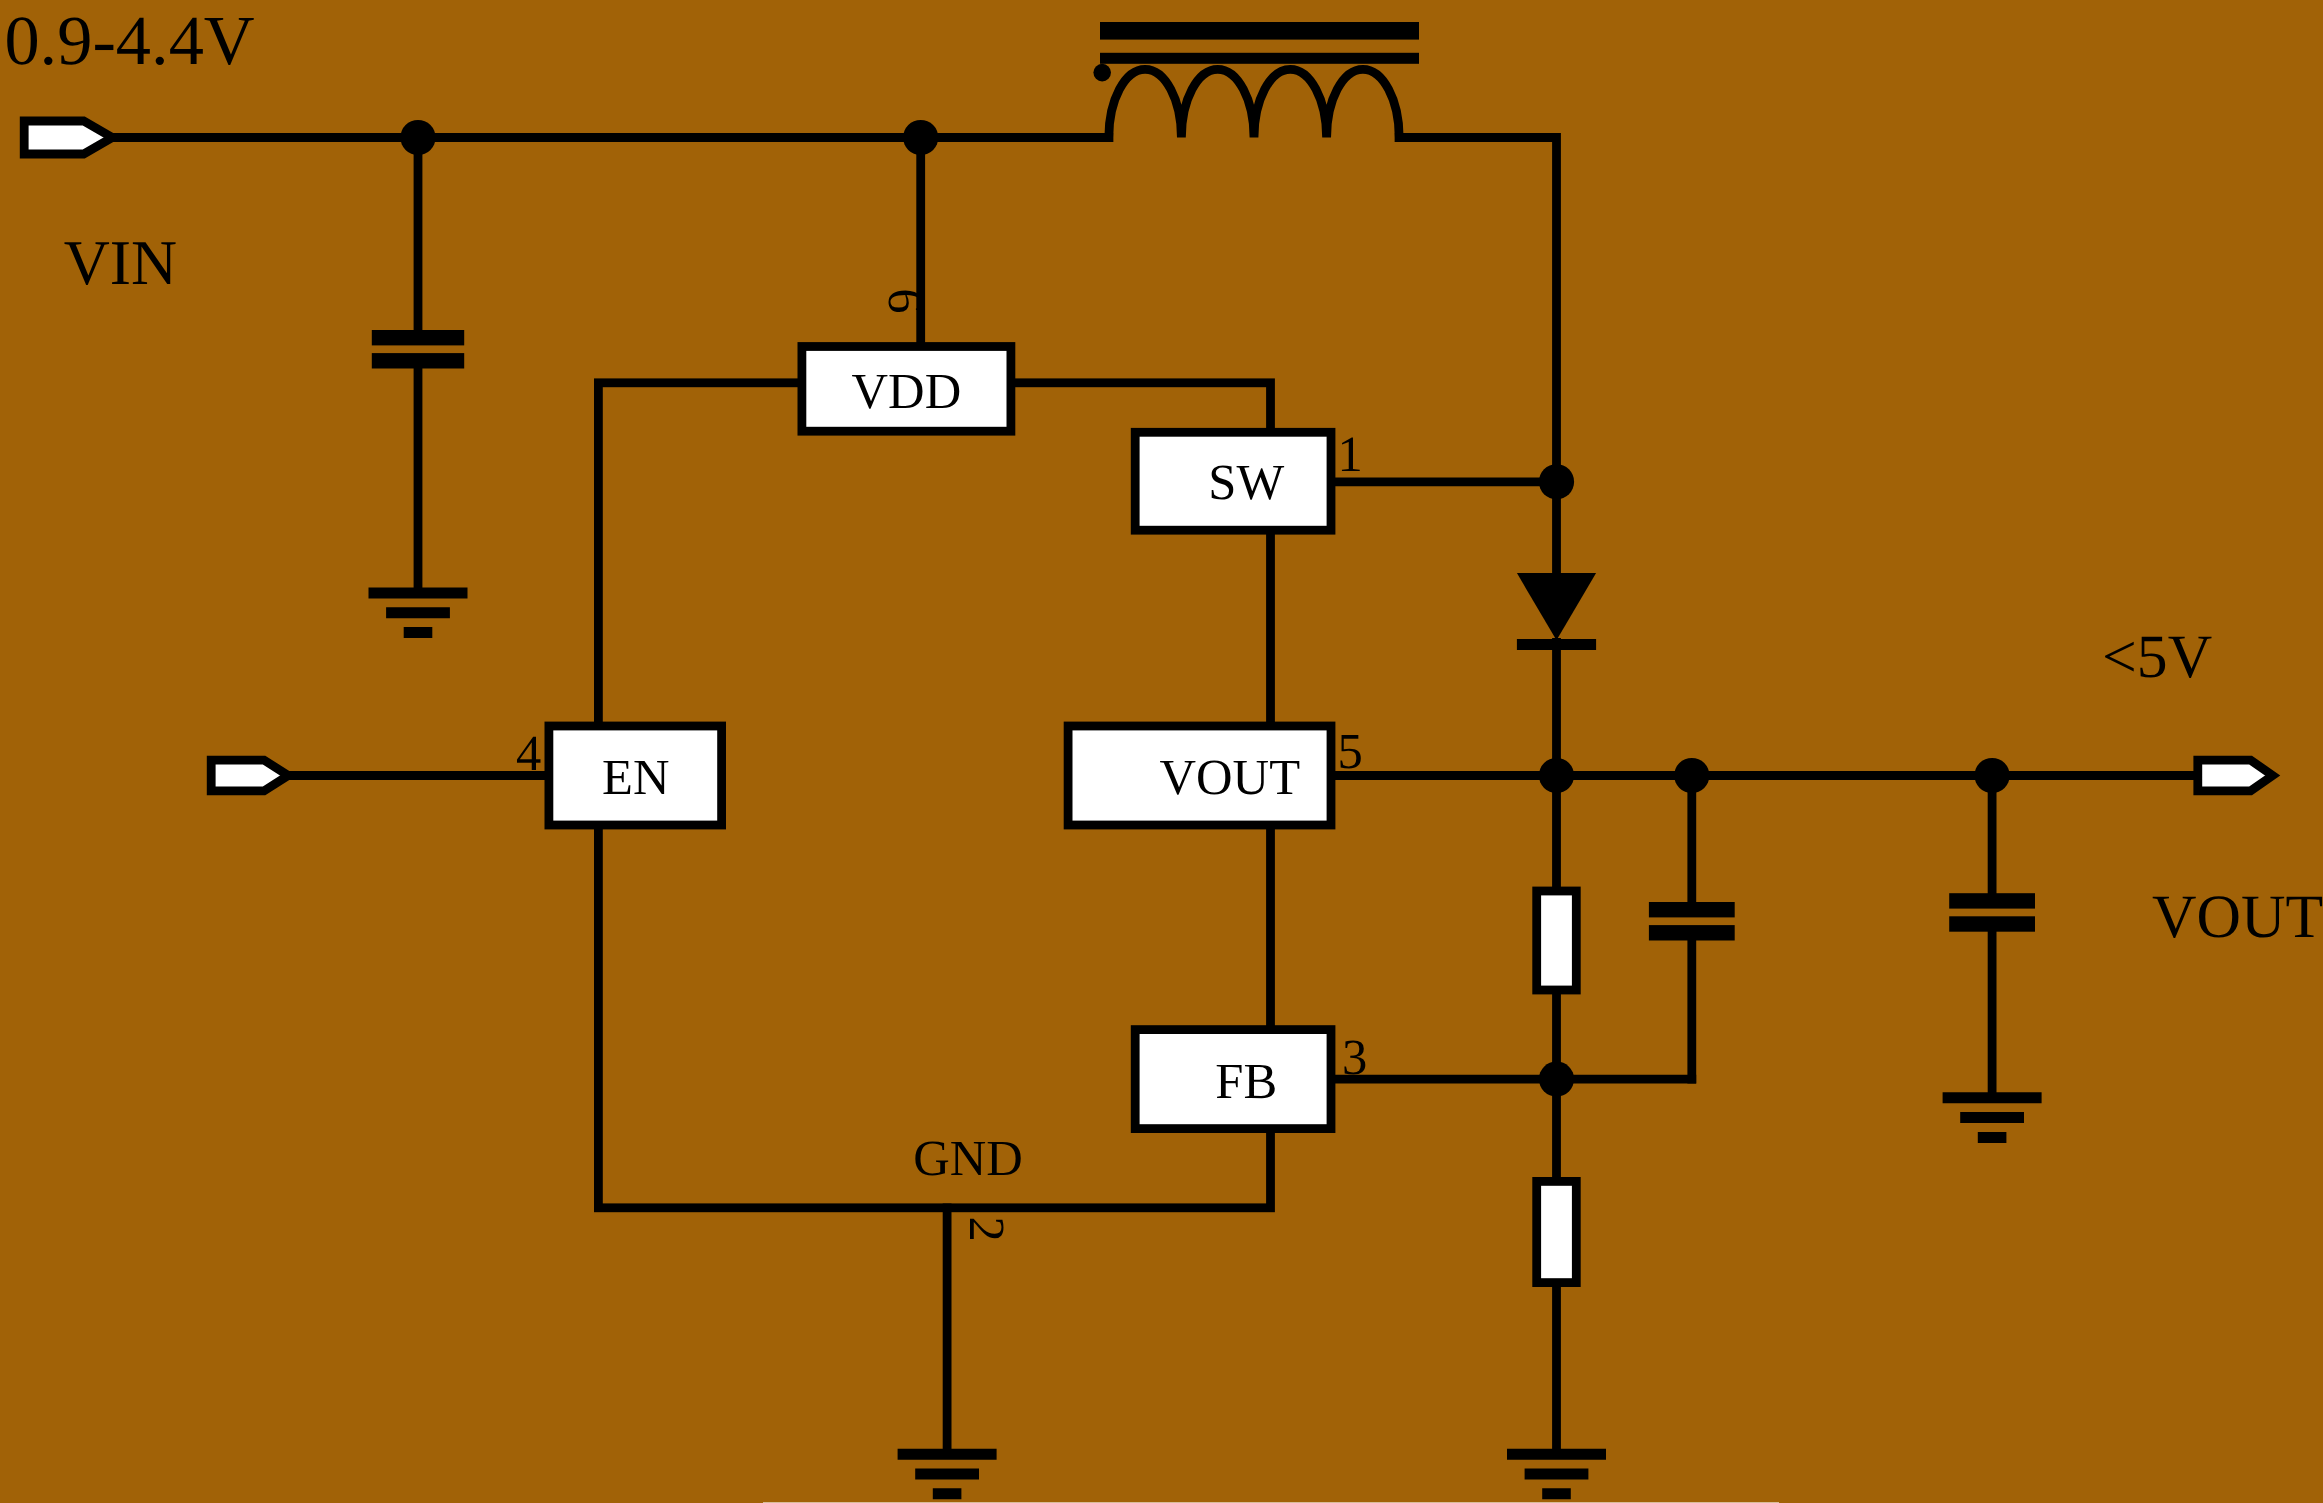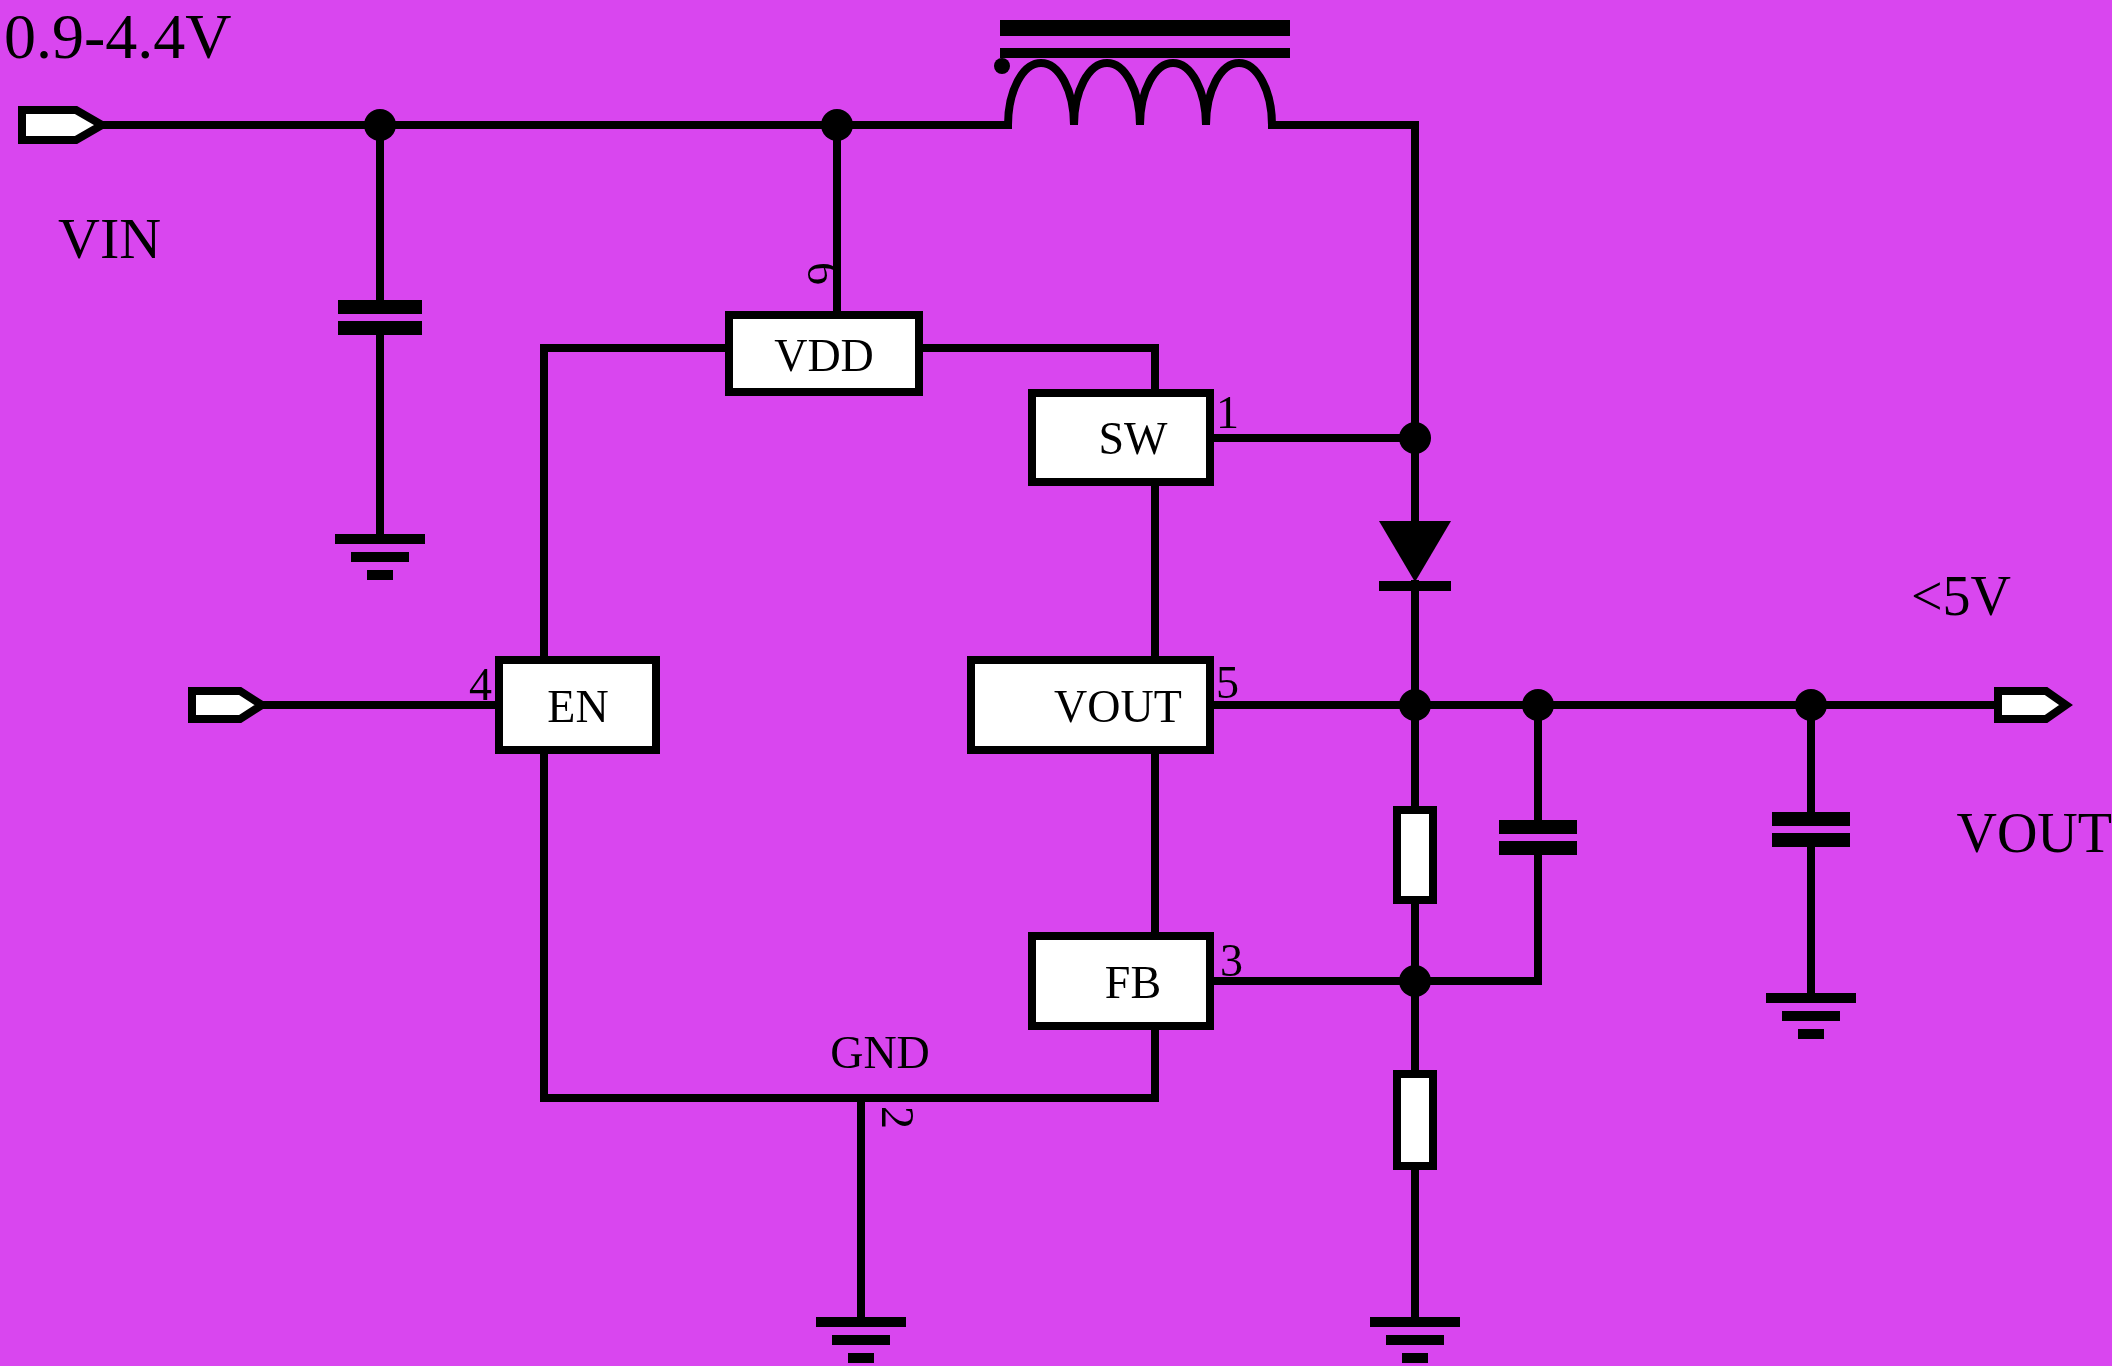--- a/index.html
+++ b/index.html
@@ -1,16 +1,16 @@
 <!DOCTYPE html>
 <html><head>
 <meta charset="utf-8">
 <style>
   html,body{margin:0;padding:0;background:#ffffff;}
-  .stage{width:2112px;height:1366px;position:relative;background:#d946ef;}
+  .stage{width:2112px;height:1366px;position:relative;background:#a16207;}
   svg{display:block;}
   svg text{font-family:"Liberation Serif","DejaVu Serif",serif;fill:#000;}
   .wire{stroke:#000;stroke-width:8;fill:none;stroke-linecap:square;}
   .thick{stroke:#000;stroke-width:10;fill:none;stroke-linecap:butt;}
   .boxw{fill:#ffffff;stroke:#000;stroke-width:8;}
   .solid{fill:#000;stroke:none;}
   .t-xl{font-size:64px;}
   .t-lg{font-size:58px;}
   .t-md{font-size:56px;}
   .t-pin{font-size:46px;}

